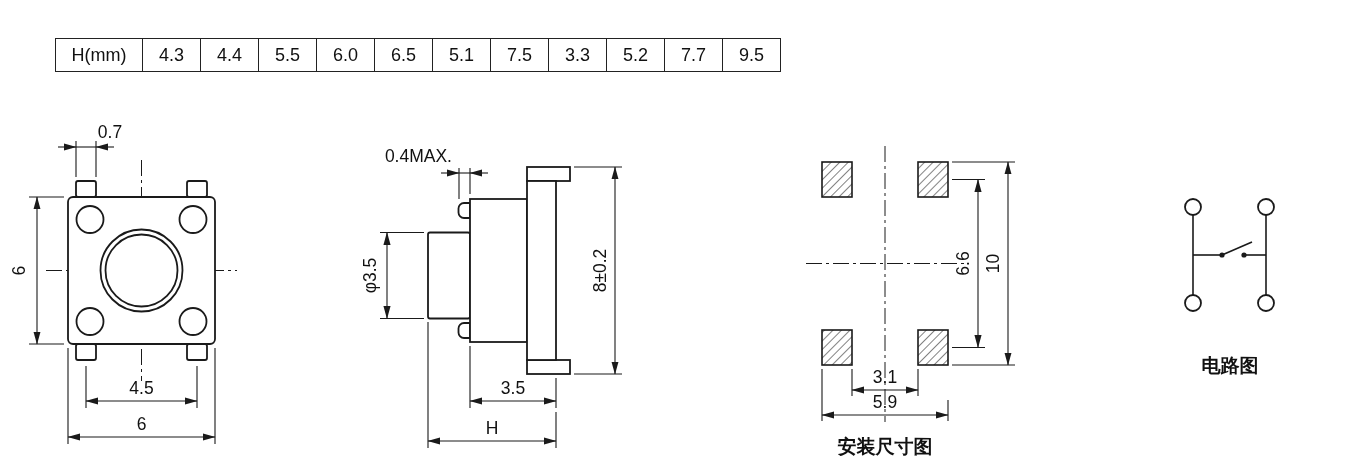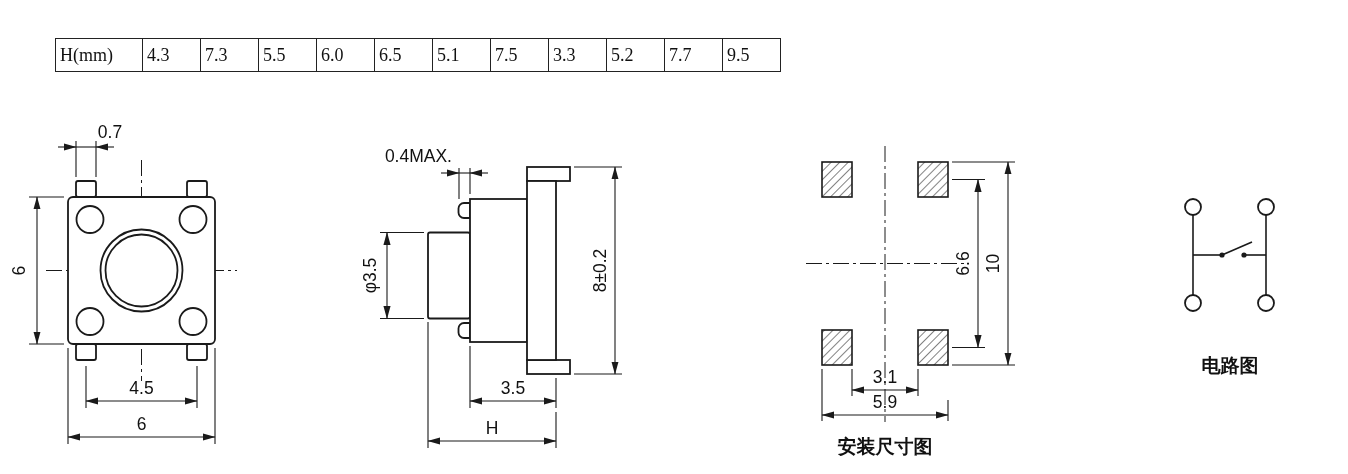--- a/index.html
+++ b/index.html
@@ -12,26 +12,25 @@
   }
   
   #spec-table{
     position:absolute;left:55px;top:38px;
     border-collapse:collapse;
     table-layout:fixed;
   }
   #spec-table td{
     border:1.6px solid #222;
     height:32px;
-    text-align:left;
+    text-align:center;
     font-size:18px;
     color:#111;
     padding:0 4px;
     white-space:nowrap;
-    font-family:Liberation Serif, serif;
   }
   #spec-table td.hdr{width:78px;}
   #spec-table td.val{width:49px;}
   
   #drawing{position:absolute;left:0;top:0;}
   .obj{fill:#ffffff;stroke:#1a1a1a;stroke-width:1.8;}
   .obj2{fill:none;stroke:#1a1a1a;stroke-width:1.8;}
   .pad{fill:url(#hatch);stroke:#1a1a1a;stroke-width:1.6;}
   .dim{stroke:#1a1a1a;stroke-width:1.1;fill:none;}
   .cl{stroke:#1a1a1a;stroke-width:1;stroke-dasharray:16 4 3 4;fill:none;}
@@ -43,21 +42,21 @@
 </head>
 <body>
 
 <div id="canvas">
 
   <table id="spec-table">
     <tbody>
         <tr>
       <td class="hdr">H(mm)</td>
       <td class="val">4.3</td>
-      <td class="val">7.3</td>
+      <td class="val">4.4</td>
       <td class="val">5.5</td>
       <td class="val">6.0</td>
       <td class="val">6.5</td>
       <td class="val">5.1</td>
       <td class="val">7.5</td>
       <td class="val">3.3</td>
       <td class="val">5.2</td>
       <td class="val">7.7</td>
       <td class="val">9.5</td>
     </tr>

